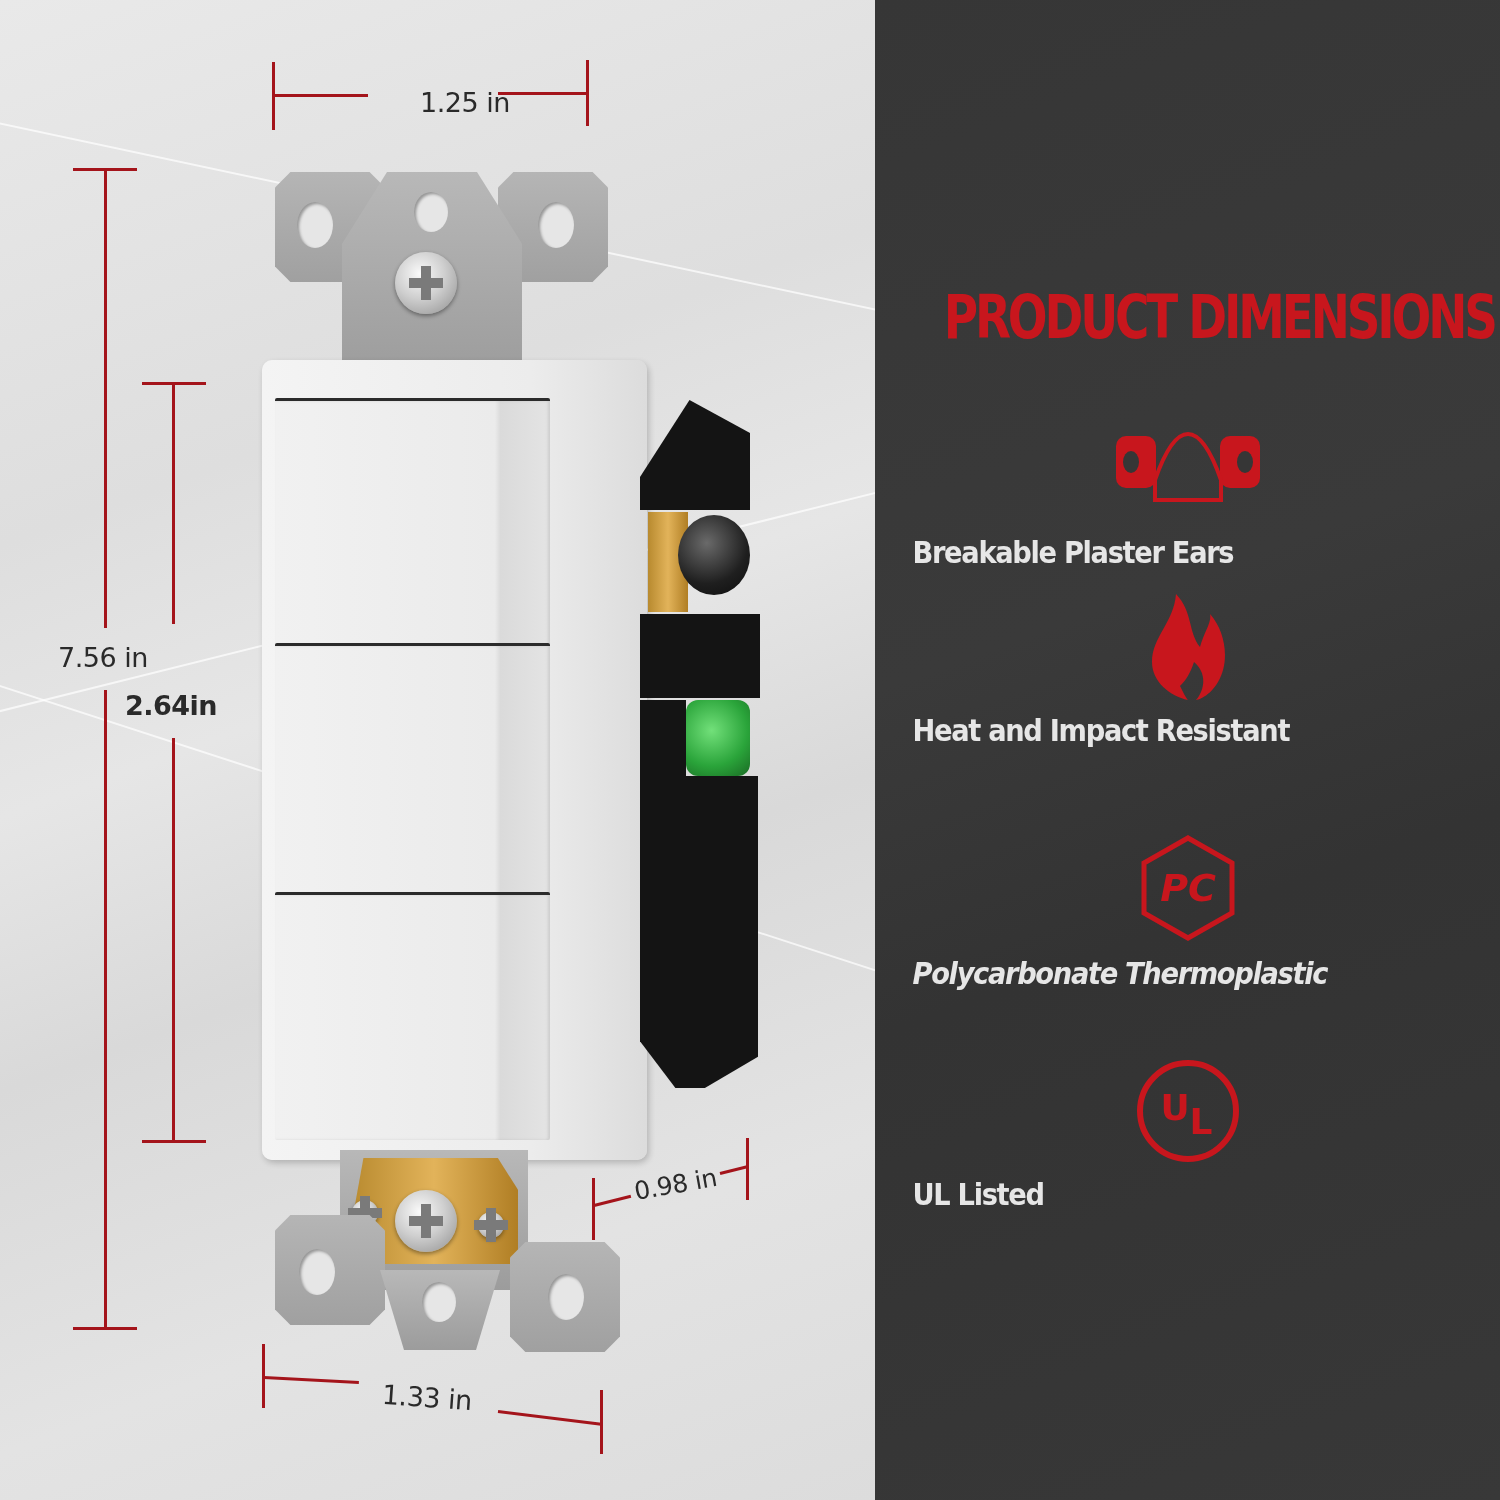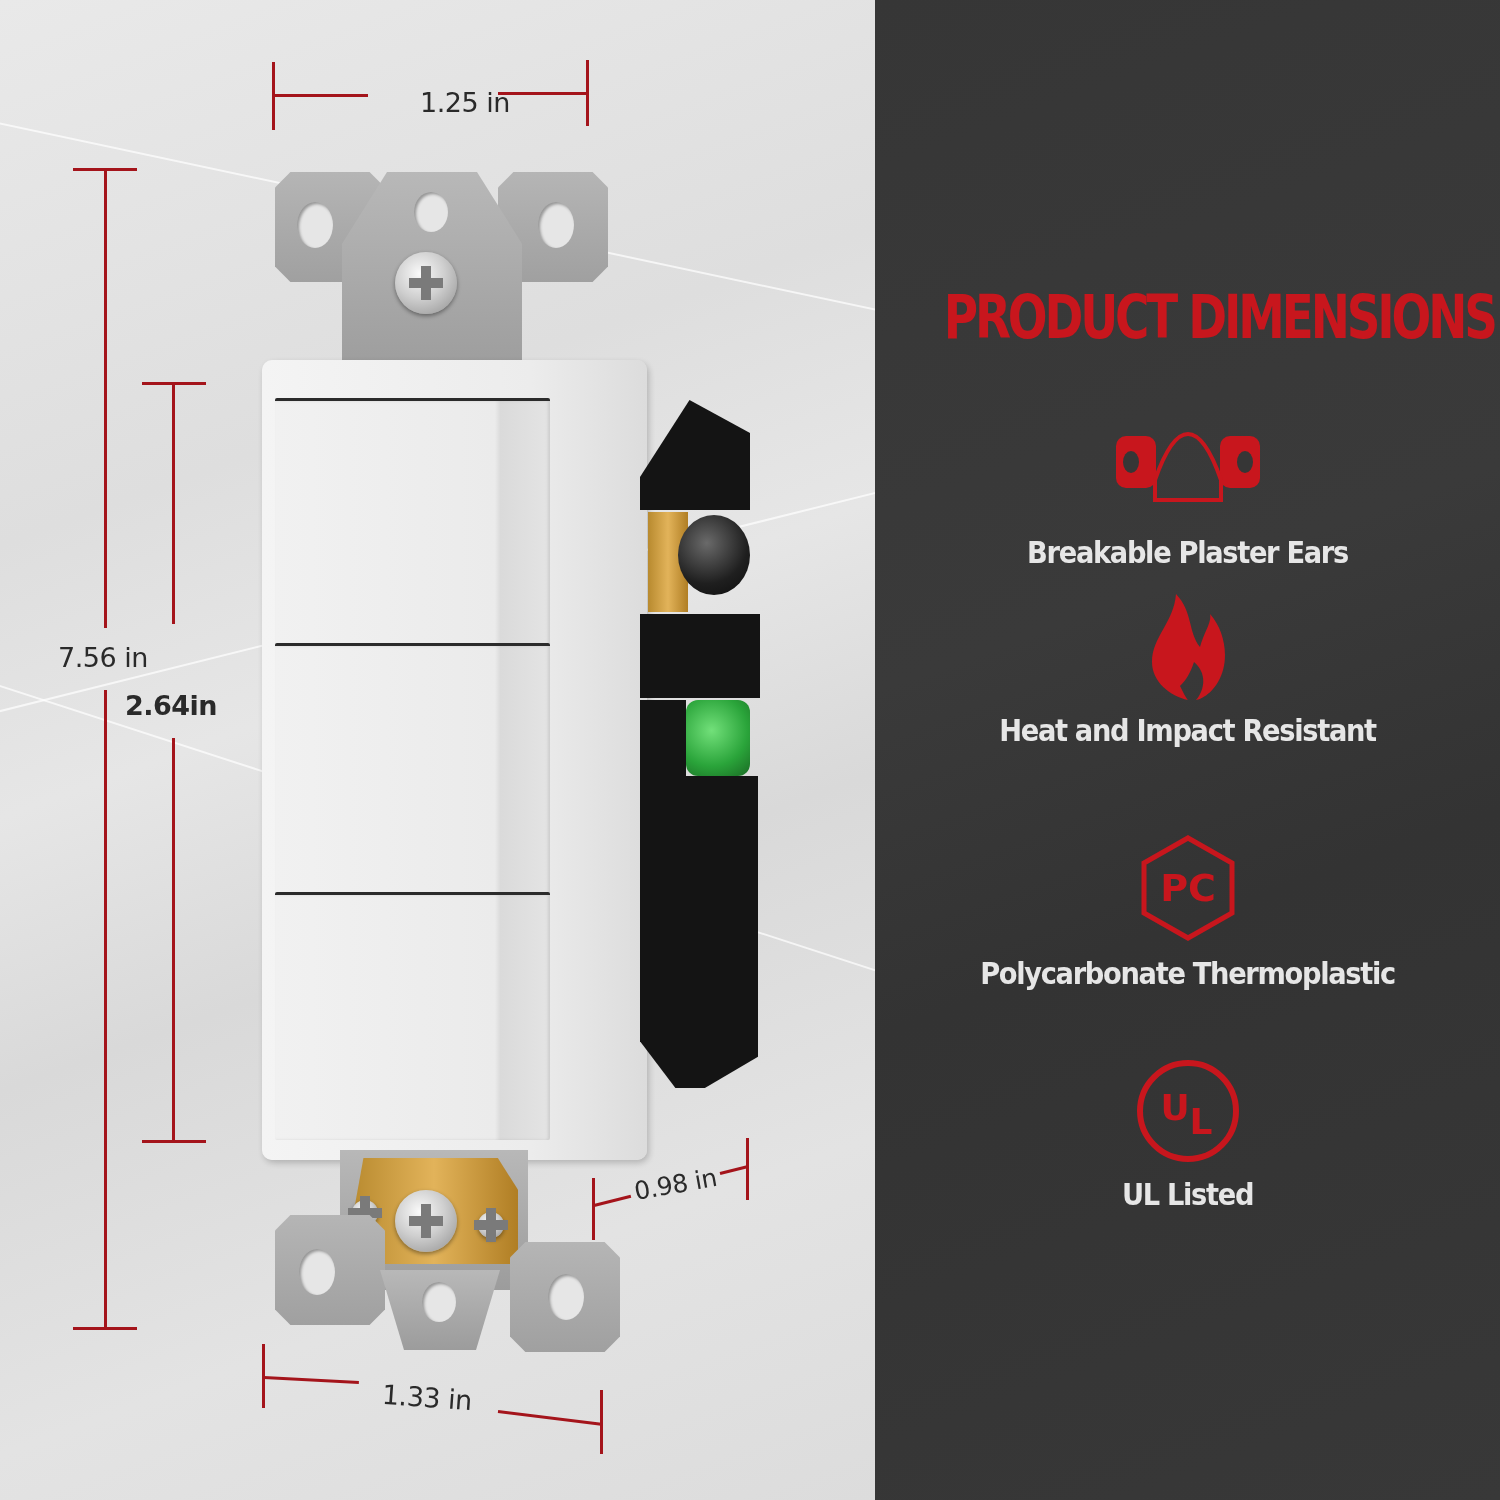--- a/index.html
+++ b/index.html
@@ -72,21 +72,21 @@
     background: radial-gradient(circle at 40% 35%, #6a6a6a, #1f1f1f 60%, #0c0c0c);
   }
 
   
   .title {
     position: absolute; left: 875px; width: 625px; top: 282px; text-align: center;
     color: #c8161d; font-family: "DejaVu Sans", sans-serif; font-weight: bold;
     font-size: 60px; letter-spacing: -4px; transform: scaleX(0.78); transform-origin: center;
     white-space: nowrap;
   }
-  .feature { position: absolute; left: 875px; width: 625px; text-align: center; }
+  .feature { position: absolute; left: 875px; width: 625px; }
   .feature-icon { display: block; margin: 0 auto; }
   .feature-label {
     display: block; color: #e6e6e6; font-family: "DejaVu Sans", sans-serif; font-weight: bold;
     font-size: 31px; letter-spacing: -1.5px; white-space: nowrap;
     transform: scaleX(0.88); transform-origin: center;
   }
 </style>
 </head>
 <body>
 
@@ -183,21 +183,21 @@
   <span class="feature-label" style="margin-top:28px;">Breakable Plaster Ears</span>
 </div>
 
 <div class="feature" style="top:592px;">
   <svg class="feature-icon" width="80" height="110" viewBox="0 0 80 110">
     <path d="M28 2 C45 20 40 40 52 55 C56 40 64 30 62 22 C78 40 82 70 70 90 C62 104 50 108 48 108 C58 96 58 80 46 70 C42 82 38 88 32 94 C36 102 38 106 40 108 C22 104 4 90 4 70 C4 45 26 30 28 2 Z" fill="#c8161d"></path>
   </svg>
   <span class="feature-label" style="margin-top:10px;">Heat and Impact Resistant</span>
 </div>
 
-<div class="feature" style="top:835px;">
+<div class="feature" style="top:835px;font-style:italic;">
   <svg class="feature-icon" width="96" height="106" viewBox="0 0 96 106">
     <polygon points="48,3 92,28 92,78 48,103 4,78 4,28" fill="none" stroke="#c8161d" stroke-width="5"></polygon>
     <text x="48" y="66" text-anchor="middle" font-family="DejaVu Sans, sans-serif" font-weight="bold" font-size="38" fill="#c8161d">PC</text>
   </svg>
   <span class="feature-label" style="margin-top:14px;">Polycarbonate Thermoplastic</span>
 </div>
 
 <div class="feature" style="top:1058px;">
   <svg class="feature-icon" width="106" height="106" viewBox="0 0 106 106">
     <circle cx="53" cy="53" r="48" fill="none" stroke="#c8161d" stroke-width="6"></circle>

